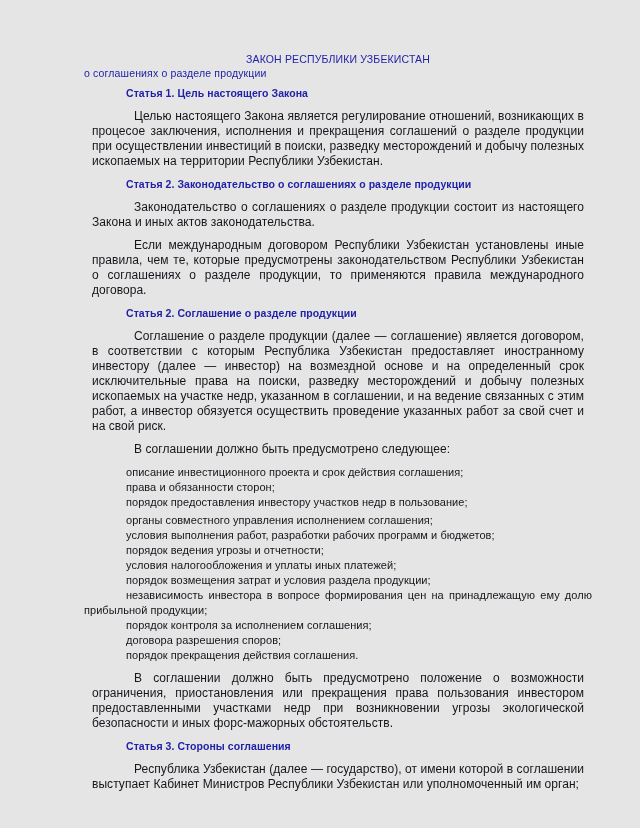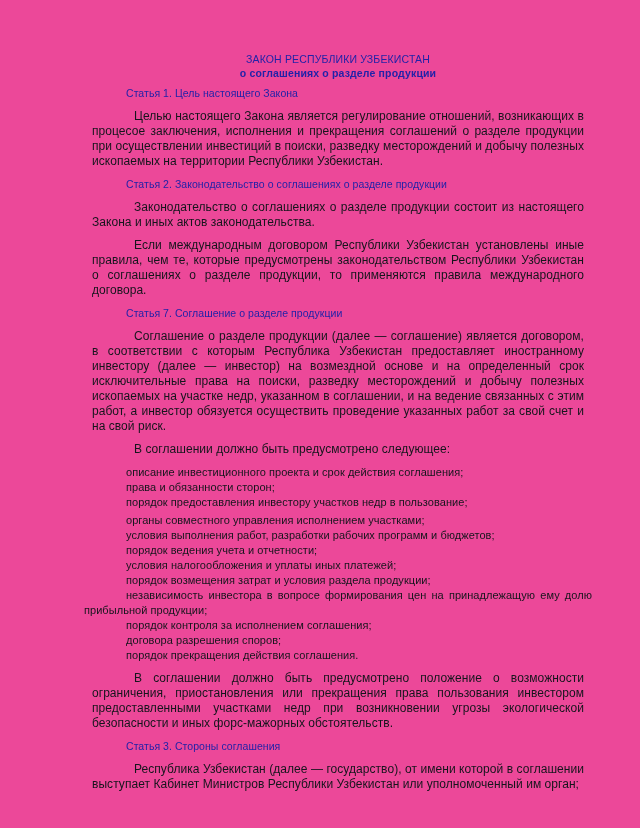--- a/index.html
+++ b/index.html
@@ -12,45 +12,44 @@
     width: 640px;
     height: 828px;
     font-family: "Liberation Sans", "DejaVu Sans", sans-serif;
     color: #111118;
     overflow: hidden;
   }
   .page {
     position: relative;
     width: 640px;
     height: 828px;
-    background: #ec4899;
+    background: #e5e5e5;
     box-sizing: border-box;
     padding: 52px 48px 0 84px;
   }
   .doc-title {
     color: #2222a8;
     text-align: center;
     font-size: 10.5px;
     line-height: 14px;
     letter-spacing: 0.15px;
     margin: 0;
     font-weight: normal;
   }
   .doc-subtitle {
     color: #2222a8;
-    text-align: center;
     font-size: 10.5px;
     line-height: 14px;
     letter-spacing: 0.15px;
-    font-weight: bold;
+    font-weight: normal;
     margin: 0 0 6px 0;
   }
   .article-heading {
     color: #2222a8;
-    font-weight: normal;
+    font-weight: bold;
     font-size: 10.5px;
     line-height: 15px;
     margin: 0;
     text-indent: 42px;
     letter-spacing: 0.05px;
   }
   p.body-par {
     margin: 8px;
     font-size: 12px;
     line-height: 15px;
@@ -88,31 +87,31 @@
   <h1 class="doc-title">ЗАКОН РЕСПУБЛИКИ УЗБЕКИСТАН</h1>
   <h2 class="doc-subtitle">о соглашениях о разделе продукции</h2>
 
   <div class="article-heading">Статья 1. Цель настоящего Закона</div>
   <p class="body-par last-line-natural">Целью настоящего Закона является регулирование отношений, возникающих в процесое заключения, исполнения и прекращения соглашений о разделе продукции при осуществлении инвестиций в поиски, разведку месторождений и добычу полезных ископаемых на территории Республики Узбекистан.</p>
 
   <div class="article-heading">Статья 2. Законодательство о соглашениях о разделе продукции</div>
   <p class="body-par last-line-natural">Законодательство о соглашениях о разделе продукции состоит из настоящего Закона и иных актов законодательства.</p>
   <p class="body-par last-line-natural">Если международным договором Республики Узбекистан установлены иные правила, чем те, которые предусмотрены законодательством Республики Узбекистан о соглашениях о разделе продукции, то применяются правила международного договора.</p>
 
-  <div class="article-heading">Статья 7. Соглашение о разделе продукции</div>
+  <div class="article-heading">Статья 2. Соглашение о разделе продукции</div>
   <p class="body-par last-line-natural">Соглашение о разделе продукции (далее — соглашение) является договором, в соответствии с которым Республика Узбекистан предоставляет иностранному инвестору (далее — инвестор) на возмездной основе и на определенный срок исключительные права на поиски, разведку месторождений и добычу полезных ископаемых на участке недр, указанном в соглашении, и на ведение связанных с этим работ, а инвестор обязуется осуществить проведение указанных работ за свой счет и на свой риск.</p>
   <p class="body-par last-line-natural">В соглашении должно быть предусмотрено следующее:</p>
 
   <p class="list-item short">описание инвестиционного проекта и срок действия соглашения;</p>
   <p class="list-item short">права и обязанности сторон;</p>
   <p class="list-item short">порядок предоставления инвестору участков недр в пользование;</p>
   <div class="gap-small"></div>
-  <p class="list-item short">органы совместного управления исполнением участками;</p>
+  <p class="list-item short">органы совместного управления исполнением соглашения;</p>
   <p class="list-item short">условия выполнения работ, разработки рабочих программ и бюджетов;</p>
-  <p class="list-item short">порядок ведения учета и отчетности;</p>
+  <p class="list-item short">порядок ведения угрозы и отчетности;</p>
   <p class="list-item short">условия налогообложения и уплаты иных платежей;</p>
   <p class="list-item short">порядок возмещения затрат и условия раздела продукции;</p>
   <p class="list-item">независимость инвестора в вопросе формирования цен на принадлежащую ему долю прибыльной продукции;</p>
   <p class="list-item short">порядок контроля за исполнением соглашения;</p>
   <p class="list-item short">договора разрешения споров;</p>
   <p class="list-item short">порядок прекращения действия соглашения.</p>
 
   <p class="body-par last-line-natural">В соглашении должно быть предусмотрено положение о возможности ограничения, приостановления или прекращения права пользования инвестором предоставленными участками недр при возникновении угрозы экологической безопасности и иных форс-мажорных обстоятельств.</p>
 
   <div class="article-heading">Статья 3. Стороны соглашения</div>

